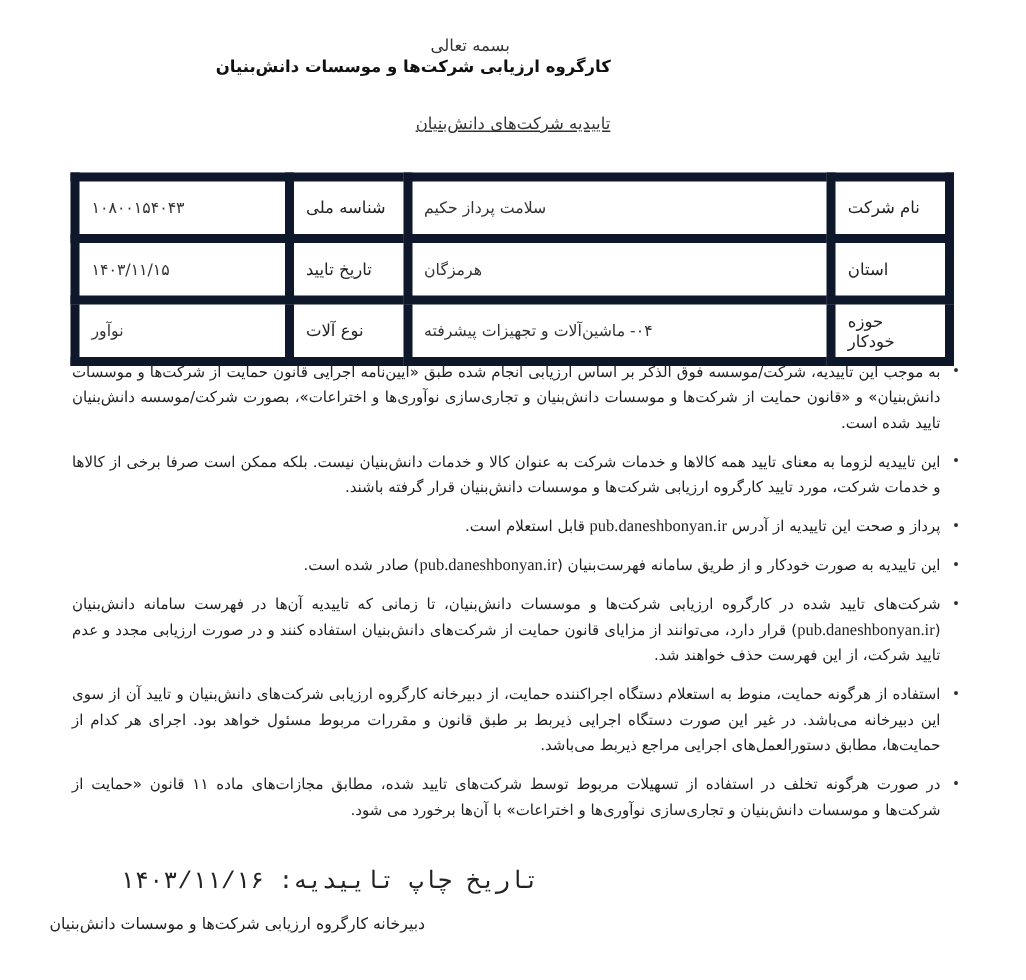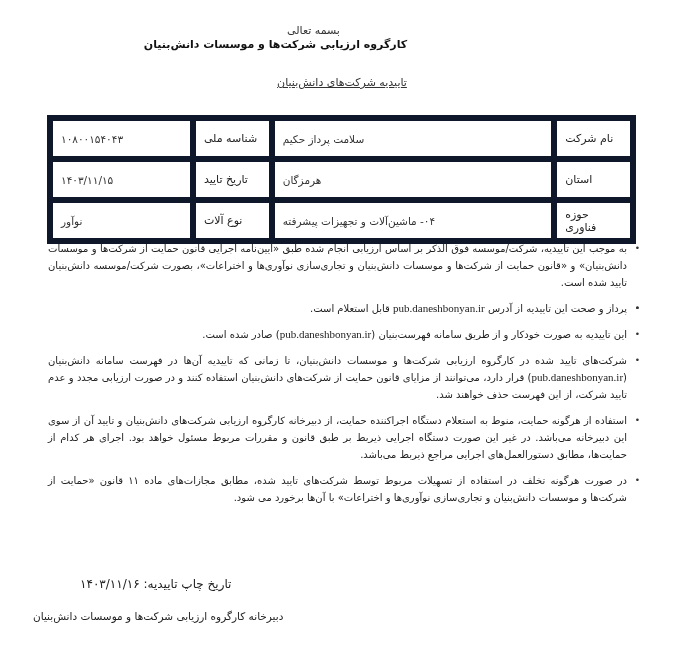--- a/index.html
+++ b/index.html
@@ -99,23 +99,24 @@
     .latin {
       font-family: "Liberation Serif", serif;
       font-size: 11px;
       direction: ltr;
       unicode-bidi: embed;
     }
     .print-date {
       position: absolute;
       top: 577px;
       left: 80px;
-      font-size: 12px;
+      font-size: 16px;
       color: #222;
       direction: rtl;
+      font-family: Liberation Mono, monospace;
     }
     .secretariat {
       position: absolute;
       top: 610px;
       left: 33px;
       font-size: 10.5px;
       color: #222;
       direction: rtl;
     }
   </style>
@@ -134,35 +135,36 @@
       <td class="lbl c3">شناسه ملی</td>
       <td class="c4">۱۰۸۰۰۱۵۴۰۴۳</td>
     </tr>
     <tr>
       <td class="lbl c1">استان</td>
       <td class="c2">هرمزگان</td>
       <td class="lbl c3">تاریخ تایید</td>
       <td class="c4">۱۴۰۳/۱۱/۱۵</td>
     </tr>
     <tr>
-      <td class="lbl c1">حوزه فناوری</td>
+      <td class="lbl c1">حوزه خودکار</td>
       <td class="c2">۰۴- ماشین‌آلات و تجهیزات پیشرفته</td>
       <td class="lbl c3">نوع آلات</td>
       <td class="c4">نوآور</td>
     </tr>
   </tbody>
 </table>
 
 <ul class="notes">
   <li>
     <span class="bullet">•</span>
     <span>به موجب این تاییدیه، شرکت/موسسه فوق الذکر بر اساس ارزیابی انجام شده طبق «آیین‌نامه اجرایی قانون حمایت از شرکت‌ها و موسسات دانش‌بنیان» و «قانون حمایت از شرکت‌ها و موسسات دانش‌بنیان و تجاری‌سازی نوآوری‌ها و اختراعات»، بصورت شرکت/موسسه دانش‌بنیان تایید شده است.</span>
   </li>
   <li>
     <span class="bullet">•</span>
+    <span>این تاییدیه لزوما به معنای تایید همه کالاها و خدمات شرکت به عنوان کالا و خدمات دانش‌بنیان نیست. بلکه ممکن است صرفا برخی از کالاها و خدمات شرکت، مورد تایید کارگروه ارزیابی شرکت‌ها و موسسات دانش‌بنیان قرار گرفته باشند.</span>
   </li>
   <li>
     <span class="bullet">•</span>
     <span>پرداز و صحت این تاییدیه از آدرس </span><span class="latin">pub.daneshbonyan.ir</span><span> قابل استعلام است.</span>
   </li>
   <li>
     <span class="bullet">•</span>
     <span>این تاییدیه به صورت خودکار و از طریق سامانه فهرست‌بنیان (</span><span class="latin">pub.daneshbonyan.ir</span><span>) صادر شده است.</span>
   </li>
   <li>

